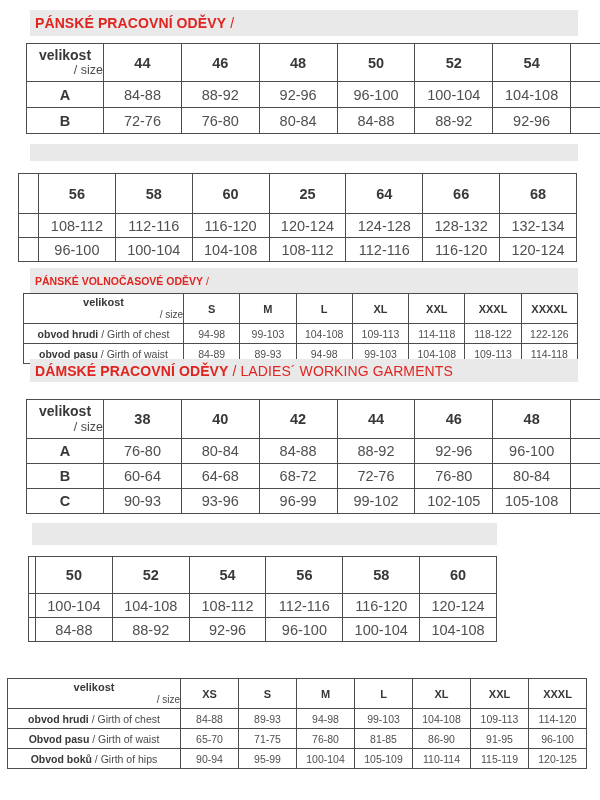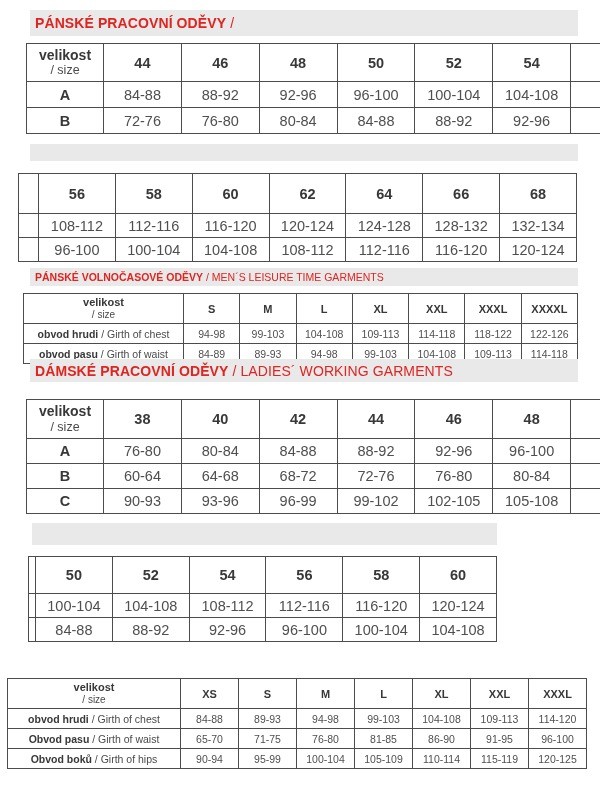--- a/index.html
+++ b/index.html
@@ -7,21 +7,21 @@
     position:relative;width:600px;height:800px;background:#ffffff;
     overflow:hidden;font-family:"Liberation Sans",sans-serif;
   }
   
   .band{
     position:absolute;left:30px;width:548px;background:#e9e9e9;
     display:flex;align-items:center;padding-left:5px;box-sizing:border-box;
   }
   #band-mens-working{top:10px;height:26px;align-items:center;}
   #band-spacer-1{top:144px;height:17px;}
-  #band-mens-leisure{top:268px;height:18px;}
+  #band-mens-leisure{top:268px;height:25px;}
   #band-ladies-working{top:359px;height:23px;}
   #band-spacer-2{top:523px;height:22px;width:465px;left:32px;}
   .heading{color:#e02420;white-space:nowrap;}
   .heading .cz{font-weight:bold;}
   .heading .sep,.heading .en{font-weight:normal;white-space:pre;}
   .h-large{font-size:14px;letter-spacing:.1px;}
   .h-small{font-size:10.5px;}
   
   table.sz{
     position:absolute;border-collapse:collapse;table-layout:fixed;
@@ -31,21 +31,21 @@
     border:1.5px solid #4c4c4c;text-align:center;vertical-align:middle;
     padding:0;overflow:hidden;
   }
   table.sz th{color:#383838;font-weight:bold;}
   table.sz td{color:#4f4f4f;font-weight:normal;}
   table.sz tbody td:first-child{font-weight:bold;color:#383838;}
   .fs-lg{font-size:14.5px;}
   .fs-sm{font-size:10.5px;}
   .fs-sm th{font-size:11px;}
   .lbl-top{font-weight:bold;font-size:14px;line-height:1.2;}
-  .lbl-bot{font-weight:normal;font-size:12.5px;line-height:1.2;color:#4a4a4a;}
+  .lbl-bot{font-weight:normal;font-size:12.5px;line-height:1.2;color:#4a4a4a;text-align:right;}
   .fs-sm .lbl-top{font-size:11px;}
   .fs-sm .lbl-bot{font-size:10px;}
   .lbl-cz{font-weight:bold;color:#383838;}
   .lbl-en{font-weight:normal;color:#4a4a4a;white-space:pre;}
   #t1{left:26px;top:43px;width:623px;}
   #t1 col.c0{width:77px;}
   #t1 thead tr{height:38px;} #t1 tbody tr{height:26px;}
   #t2{left:18px;top:173px;width:559px;}
   #t2 col.c0{width:20px;}
   #t2 thead tr{height:40px;} #t2 tbody tr{height:24px;}
@@ -134,21 +134,21 @@
         <col>
         <col>
         <col>
       </colgroup>
       <thead>
         <tr>
           <th></th>
           <th>56</th>
           <th>58</th>
           <th>60</th>
-          <th>62</th>
+          <th>25</th>
           <th>64</th>
           <th>66</th>
           <th>68</th>
         </tr>
       </thead>
       <tbody>
         <tr>
           <td></td>
           <td>108-112</td>
           <td>112-116</td>
@@ -167,21 +167,20 @@
           <td>112-116</td>
           <td>116-120</td>
           <td>120-124</td>
         </tr>
       </tbody>
     </table>
 
   <div class="band h-small heading" id="band-mens-leisure">
     <span class="cz">PÁNSKÉ VOLNOČASOVÉ ODĚVY</span>
       <span class="sep"> / </span>
-      <span class="en">MEN´S LEISURE TIME GARMENTS</span>
   </div>
 
   <table class="sz fs-sm" id="t3">
       <colgroup>
         <col class="c0">
         <col>
         <col>
         <col>
         <col>
         <col>

